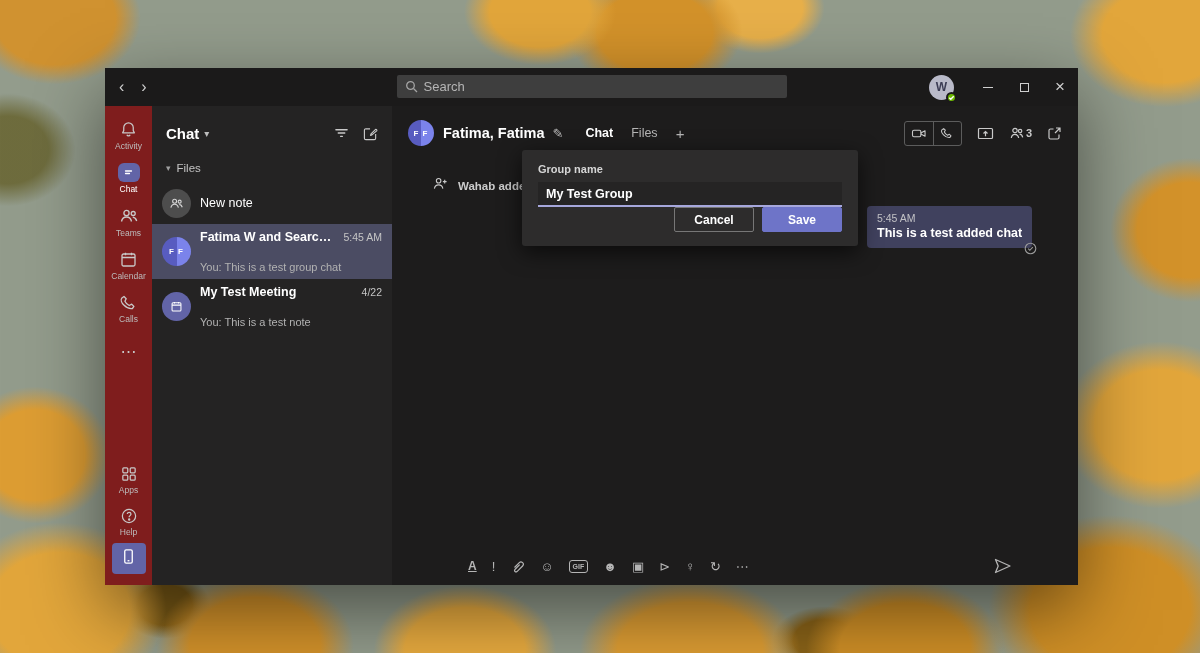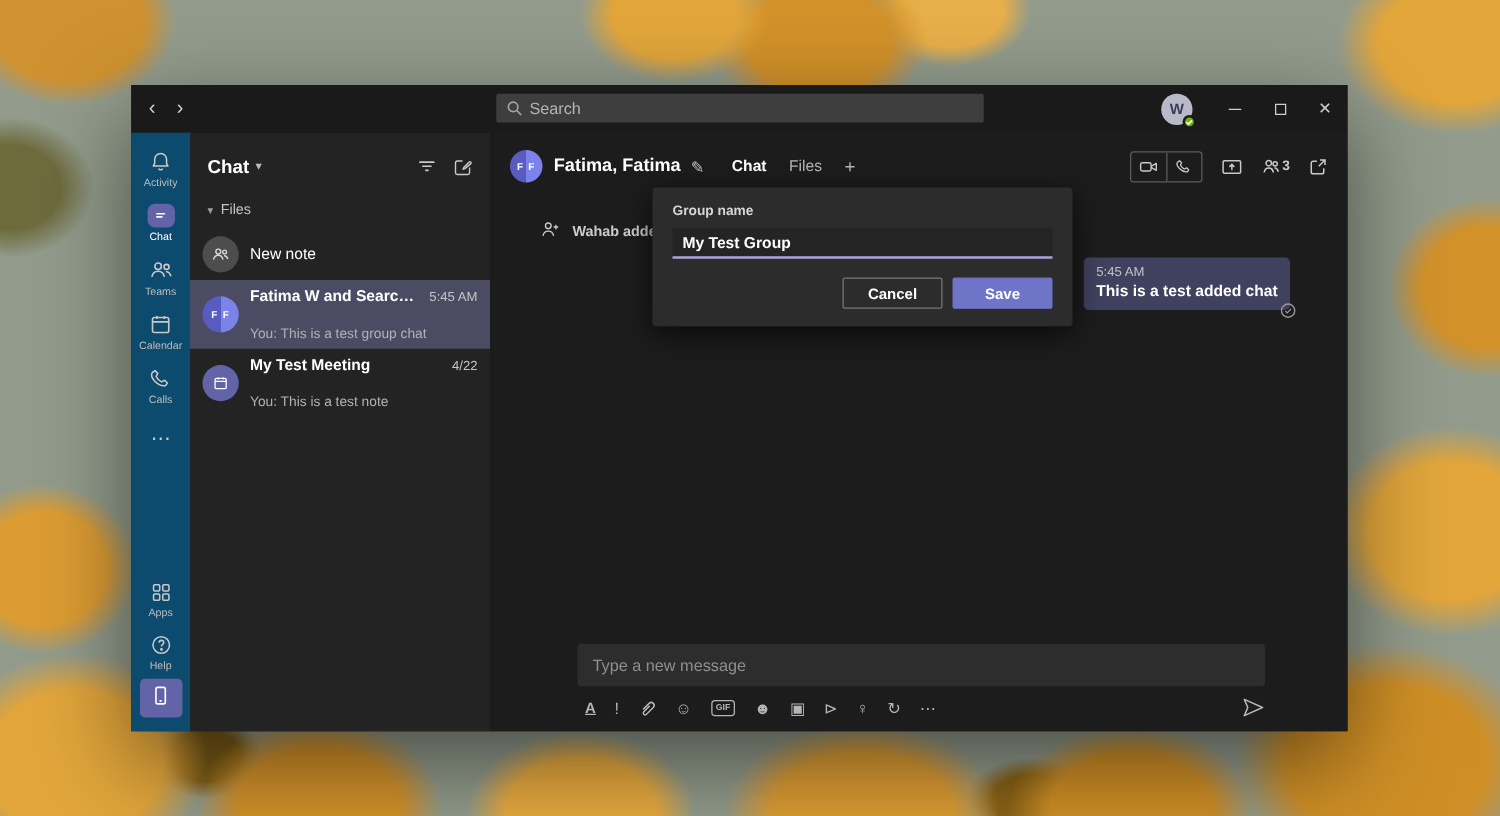--- a/index.html
+++ b/index.html
@@ -46,21 +46,21 @@
   .tb-avatar { position:relative; width:25px; height:25px; border-radius:50%; background:#b9bac9; color:#3c3d55;
     font-size:12px; font-weight:bold; display:flex; align-items:center; justify-content:center; margin-right:16px; }
   .presence { position:absolute; right:-3px; bottom:-3px; width:11px; height:11px; border-radius:50%;
     background:#6bb700; border:2px solid #1b1a1a; display:flex; align-items:center; justify-content:center; }
   .winbtn { width:36px; height:38px; display:flex; align-items:center; justify-content:center; color:#cfcfcf; font-size:15px; }
   .glyph-min { width:10px; height:1px; background:#cfcfcf; display:block; }
   .glyph-max { width:9px; height:9px; border:1px solid #cfcfcf; display:block; }
   
   .appbody { flex:1; display:flex; min-height:0; }
   
-  .rail { width:47px; background:#0c4a6e; display:flex; flex-direction:column; align-items:center; padding-top:8px; flex:none; }
+  .rail { width:47px; background:#7f1d1d; display:flex; flex-direction:column; align-items:center; padding-top:8px; flex:none; }
   .rail-item { width:100%; display:flex; flex-direction:column; align-items:center; gap:2px; padding:6px 0; }
   .rlabel { font-size:8.5px; color:#bdbdbd; }
   .rail-item.active .rlabel { color:#fff; }
   .chat-badge { width:22px; height:19px; background:#6264a7; border-radius:6px; display:flex; align-items:center; justify-content:center; }
   .rail-more { color:#c9c9c9; font-size:16px; margin:14px 0 0; line-height:1; }
   .rail-spacer { flex:1; }
   .rail-mobile { width:34px; height:31px; background:#6264a7; border-radius:4px; display:flex; align-items:center; justify-content:center; margin-bottom:11px; }
   
   .chatlist { width:240px; background:#242323; display:flex; flex-direction:column; flex:none; }
   .cl-header { height:54px; display:flex; align-items:center; padding:0 14px; }
@@ -105,21 +105,21 @@
   .bubble { position:absolute; left:475px; top:100px; min-width:150px; background:#40415e; border-radius:4px; padding:6px 10px 8px; }
   .bubble-time { color:#c2c2c6; font-size:10.5px; }
   .bubble-text { color:#fff; font-size:12.5px; font-weight:600; margin-top:2px; white-space:nowrap; }
   .msg-status { position:absolute; left:632px; top:136px; display:flex; }
   
   .dialog { position:absolute; left:130px; top:44px; width:336px; background:#2d2c2c; z-index:40;
     box-shadow:0 6px 22px rgba(0,0,0,.65); border-radius:3px; padding:13px 16px 14px; }
   .dlg-label { color:#d6d6d6; font-size:11px; font-weight:600; }
   .dlg-input { display:block; width:100%; height:25px; margin-top:7px; background:#252424; border:none;
     border-bottom:2px solid #a6a7dc; color:#fff; font-size:12.5px; font-weight:600; padding:0 8px; outline:none; font-family:inherit; }
-  .dlg-buttons { display:flex; justify-content:flex-end; gap:8px; margin-top:15px; }
+  .dlg-buttons { display:flex; justify-content:flex-end; gap:8px; }
   .btn { width:80px; height:25px; background:#2d2c2c; border:1px solid #777; color:#fff; font-size:12px; font-weight:bold;
     border-radius:2px; font-family:inherit; }
   .btn.primary { background:#6e74c8; border-color:#6e74c8; }
   
   .compose-input { position:absolute; left:70px; right:66px; top:409px; height:34px; background:#2d2d2d; border:none;
     border-radius:3px; color:#ddd; font-size:13px; padding:0 12px; outline:none; font-family:inherit; }
   .compose-input::placeholder { color:#8f8f8f; }
   .compose-toolbar { position:absolute; left:76px; right:66px; top:448px; height:24px; display:flex; align-items:center; gap:15px; }
   .ct { color:#b5b5b5; font-size:13px; line-height:1; display:flex; align-items:center; }
   .ct.format { text-decoration:underline; font-weight:bold; font-size:12px; }
@@ -381,21 +381,20 @@
 
       <div class="dialog">
         <div class="dlg-label">Group name</div>
         <input class="dlg-input" value="My Test Group" style="">
         <div class="dlg-buttons">
           <button class="btn">Cancel</button>
           <button class="btn primary">Save</button>
         </div>
       </div>
 
-      <input class="compose-input" placeholder="Type a new message" style="">
       <div class="compose-toolbar">
         <span class="ct format">A</span>
         <span class="ct">!</span>
         <span class="ct">
           <svg width="15" height="15" viewBox="0 0 15 15" fill="none" stroke="#b5b5b5" stroke-width="1.2">
               <path d="M4.5 8.5 9.3 3.7a2.3 2.3 0 0 1 3.3 3.3l-5.6 5.6a1.5 1.5 0 0 1-2.1-2.1L9.7 5.7"></path>
             </svg>
         </span>
         <span class="ct">☺</span>
         <span class="ct gifbox">GIF</span>

